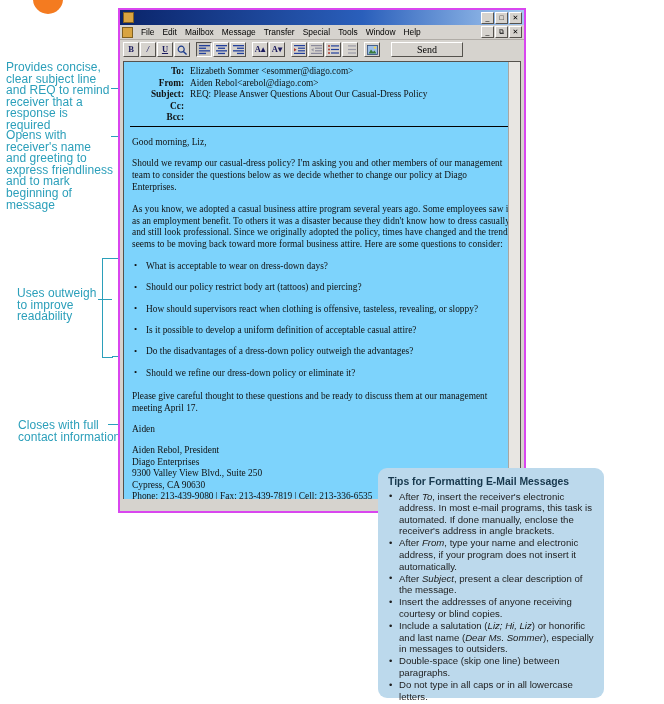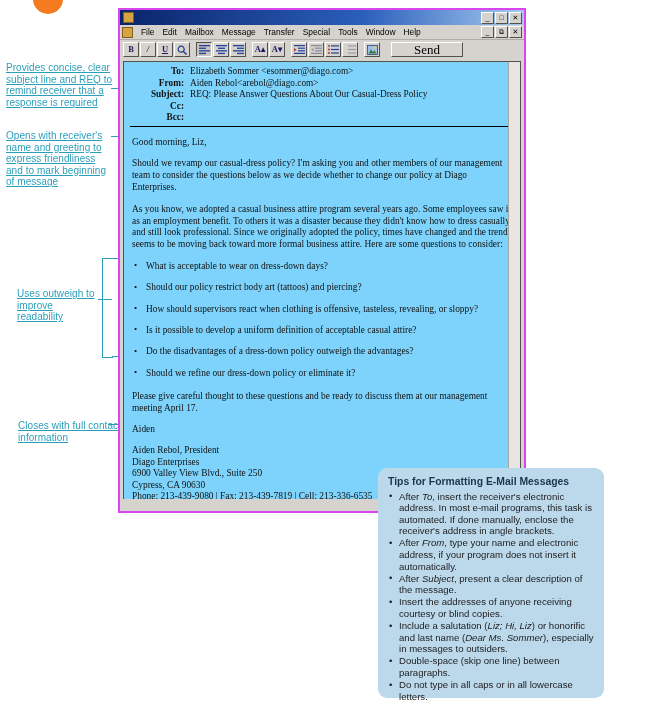--- a/index.html
+++ b/index.html
@@ -23,25 +23,24 @@
     width: 30px;
     height: 30px;
     border-radius: 50%;
     background: #f47b20;
   }
 
   
   .annotation {
     position: absolute;
     color: #2b9fba;
-    font-size: 10px;
+    font-size: 12px;
     line-height: 11.6px;
     font-family: "Liberation Sans", sans-serif;
     letter-spacing: 0.05px;
-    text-decoration: underline;
   }
   .ann1 { left: 6px; top: 62px;  width: 108px; }
   .ann2 { left: 6px; top: 130px; width: 108px; }
   .ann3 { left: 17px; top: 288px; width: 80px; }
   .ann4 { left: 18px; top: 420px; width: 106px; }
 
   .leader {
     position: absolute;
     border-top: 1.1px solid #2b9fba;
     height: 0;
@@ -172,21 +171,21 @@
   .tsep { width: 4px; }
   .tbtn svg { display:block; margin: 2px auto 0; }
   .send-btn {
     margin-left: 10px;
     width: 72px; height: 15px;
     background: #d6d3ce;
     border: 1px solid #ffffff;
     border-right-color: #55524d;
     border-bottom-color: #55524d;
     box-sizing: border-box;
-    font-size: 13px;
+    font-size: 10px;
     line-height: 13px;
     text-align: center;
     color: #000;
     font-family: "Liberation Serif", serif;
   }
 
   .client-body {
     background: #7dd3fc;
     margin: 2px 3px 3px 3px;
     height: 448px;
@@ -463,21 +462,21 @@
         <li>How should supervisors react when clothing is offensive, tasteless, revealing, or sloppy?</li>
         <li>Is it possible to develop a uniform definition of acceptable casual attire?</li>
         <li>Do the disadvantages of a dress-down policy outweigh the advantages?</li>
         <li>Should we refine our dress-down policy or eliminate it?</li>
       </ul>
       <p>Please give careful thought to these questions and be ready to discuss them at our management meeting April 17.</p>
       <p>Aiden</p>
       <div class="sigblock">
         <div>Aiden Rebol, President</div>
         <div>Diago Enterprises</div>
-        <div>6900 Valley View Blvd., Suite 250</div>
+        <div>9300 Valley View Blvd., Suite 250</div>
         <div>Cypress, CA 90630</div>
         <div>Phone:  213-439-9080 | Fax: 213-439-7819 | Cell: 213-336-6535</div>
       </div>
     </div>
 
     <div class="vscroll"></div>
   </div>
 
   <div class="statusbar"></div>
 </div>

